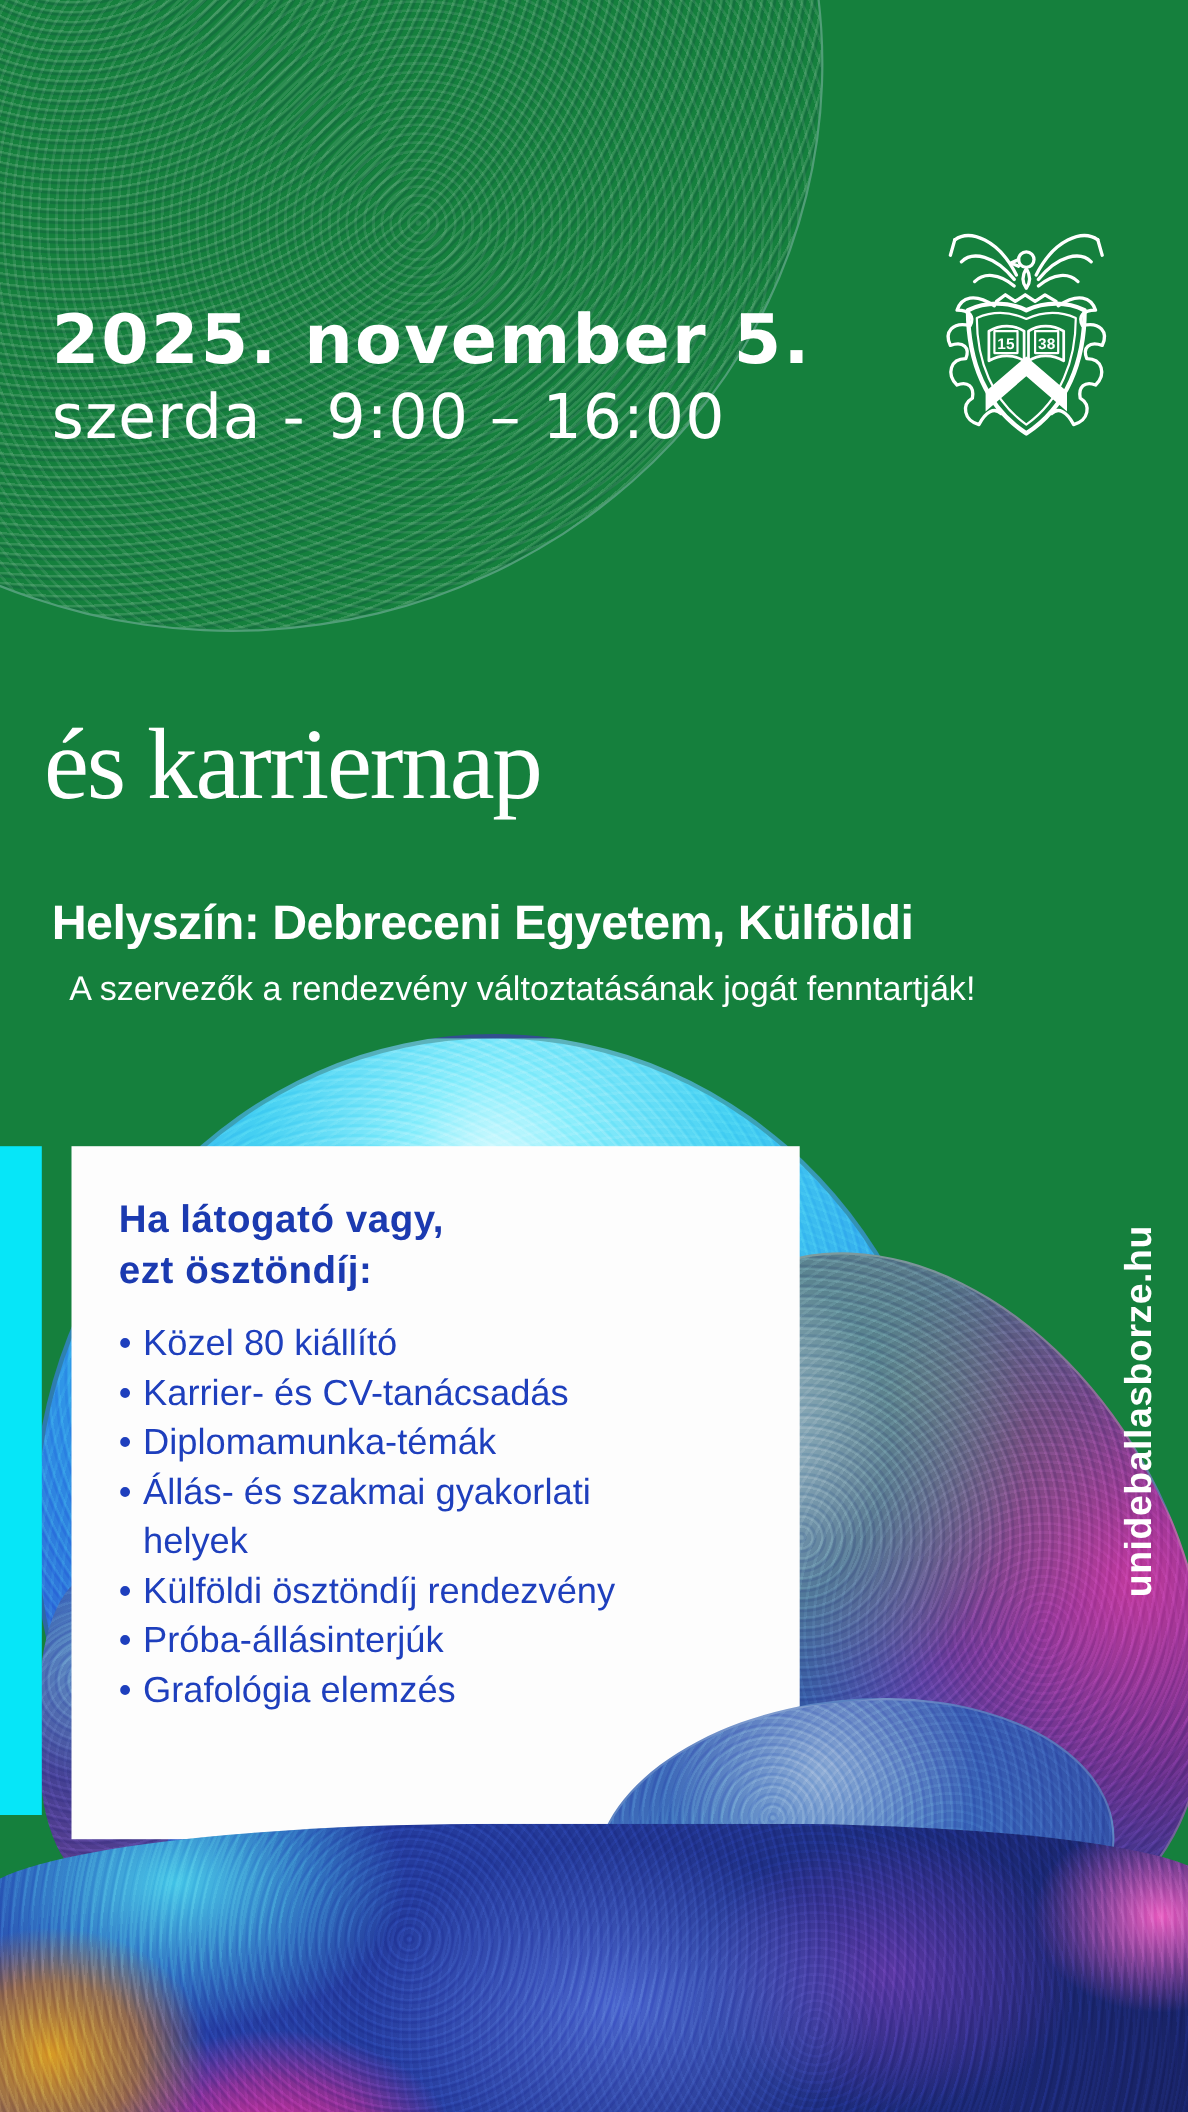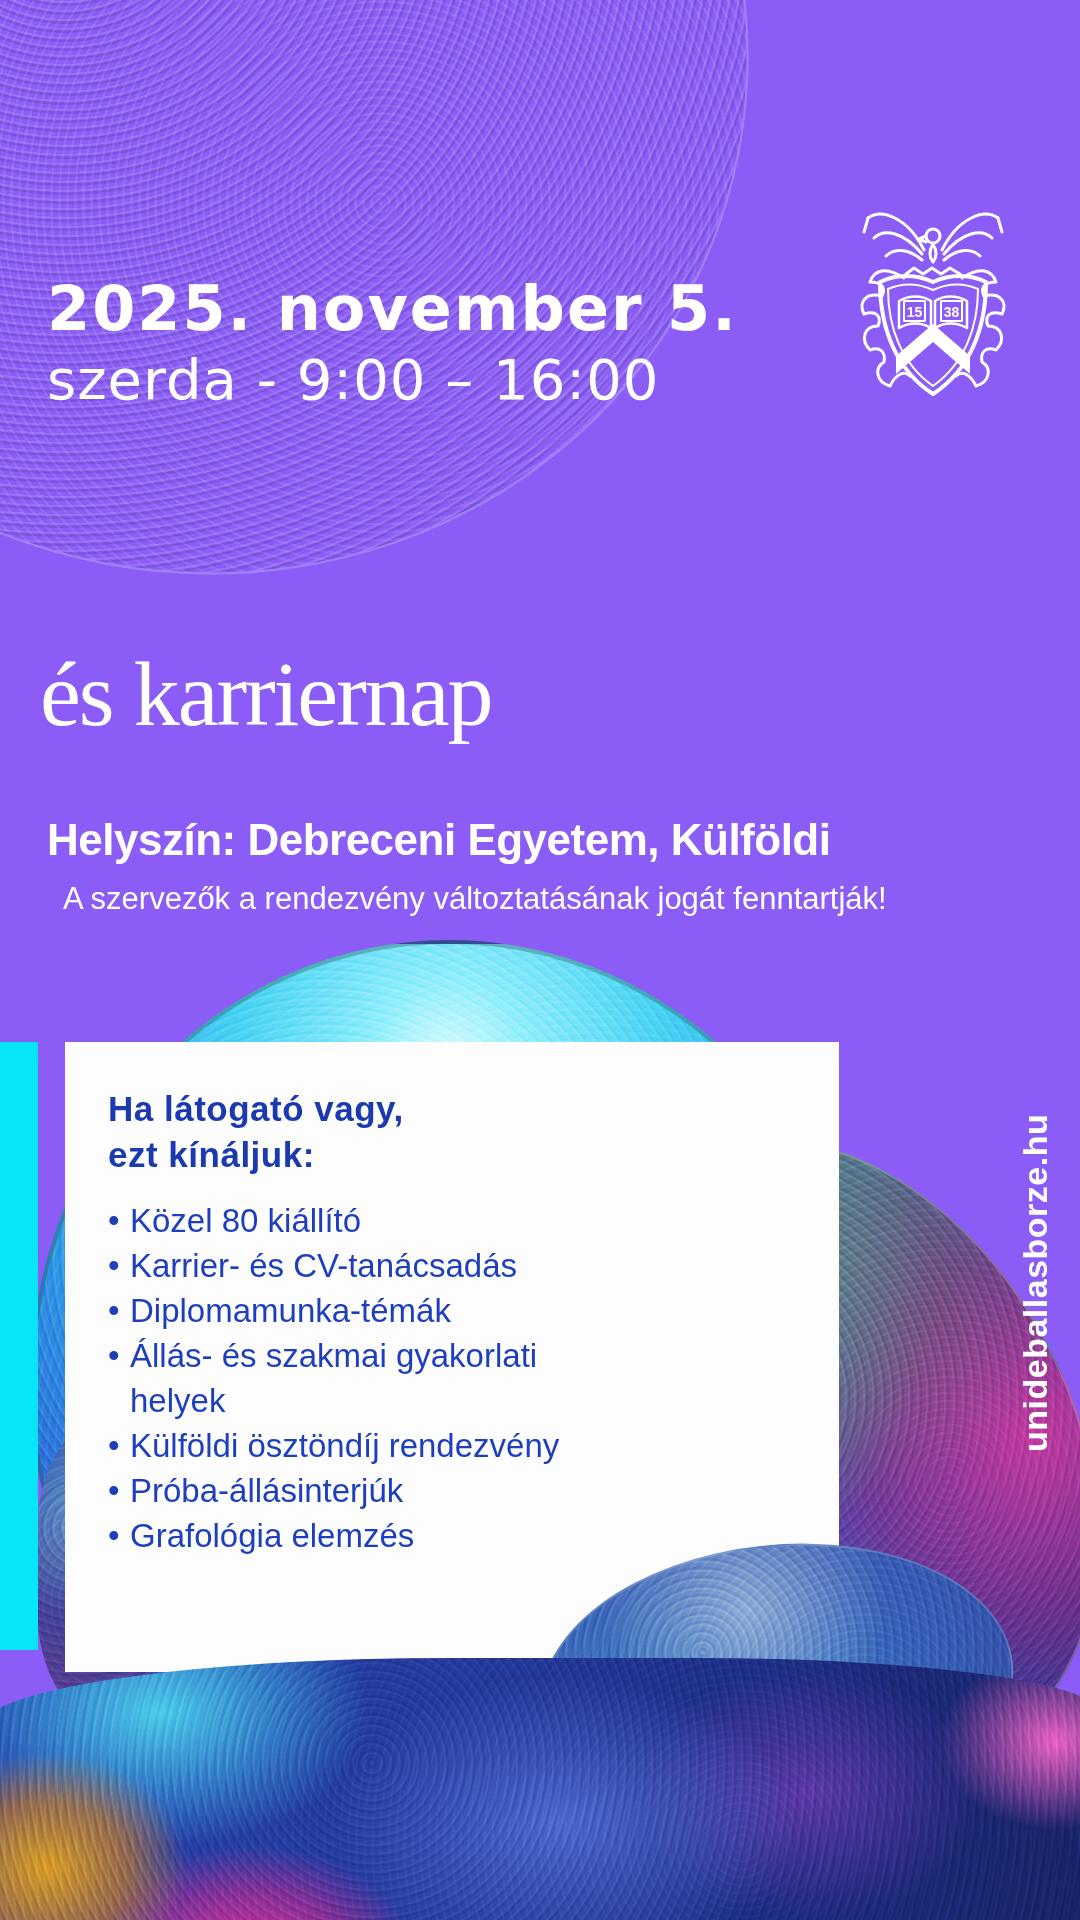--- a/index.html
+++ b/index.html
@@ -1,20 +1,20 @@
 <!DOCTYPE html>
 <html lang="hu"><head>
 <meta charset="utf-8">
 <style>
   html,body{margin:0;padding:0;background:#222;}
   .poster{
     position:relative;
     width:1080px;height:1920px;
     overflow:hidden;
-    background:#8b5cf6;
+    background:#15803d;
     font-family:"Liberation Sans", sans-serif;
   }
   .abs{position:absolute;}
 
   
   .iri{border-radius:50%;}
   .iri::after{
     content:"";position:absolute;inset:0;border-radius:inherit;
     background:
       repeating-radial-gradient(circle at 35% 35%, rgba(255,255,255,.13) 0 1.5px, rgba(15,20,70,.14) 3px 4.5px, transparent 5.5px 9px),
@@ -116,21 +116,21 @@
   .disclaimer{
     left:47px;top:882px;color:#fff;
     font-size:31px;letter-spacing:0;line-height:1.1;white-space:nowrap;margin-left:16px;
   }
 
   
   .cyanbar{left:0;top:1042px;width:38px;height:608px;background:#06e6f8;}
 
   
   .card{
-    left:65px;top:1042px;width:774px;height:630px;
+    left:65px;top:1042px;width:662px;height:630px;
     background:#fdfdfd;
     box-sizing:border-box;
     padding:44px 26px 0 43px;
   }
   .card-h{
     color:#1b3ab0;font-weight:bold;font-size:35px;line-height:1.32;
     letter-spacing:0.5px;
   }
   .offer-list{
     margin:20px 0 0 0;padding:0;list-style:none;
@@ -205,21 +205,21 @@
     </svg>
   </div>
 
   <div class="abs title-sub z5">és karriernap</div>
 
   <div class="abs location z5">Helyszín: Debreceni Egyetem, Külföldi</div>
   <div class="abs disclaimer z5">A szervezők a rendezvény változtatásának jogát fenntartják!</div>
 
   <div class="abs card z3">
     <div class="card-h">Ha látogató vagy,</div>
-    <div class="card-h">ezt kínáljuk:</div>
+    <div class="card-h">ezt ösztöndíj:</div>
     <ul class="offer-list">
         <li>Közel 80 kiállító</li>
         <li>Karrier- és CV-tanácsadás</li>
         <li>Diplomamunka-témák</li>
         <li>Állás- és szakmai gyakorlati helyek</li>
         <li>Külföldi ösztöndíj rendezvény</li>
         <li>Próba-állásinterjúk</li>
         <li>Grafológia elemzés</li>
       </ul>
   </div>

